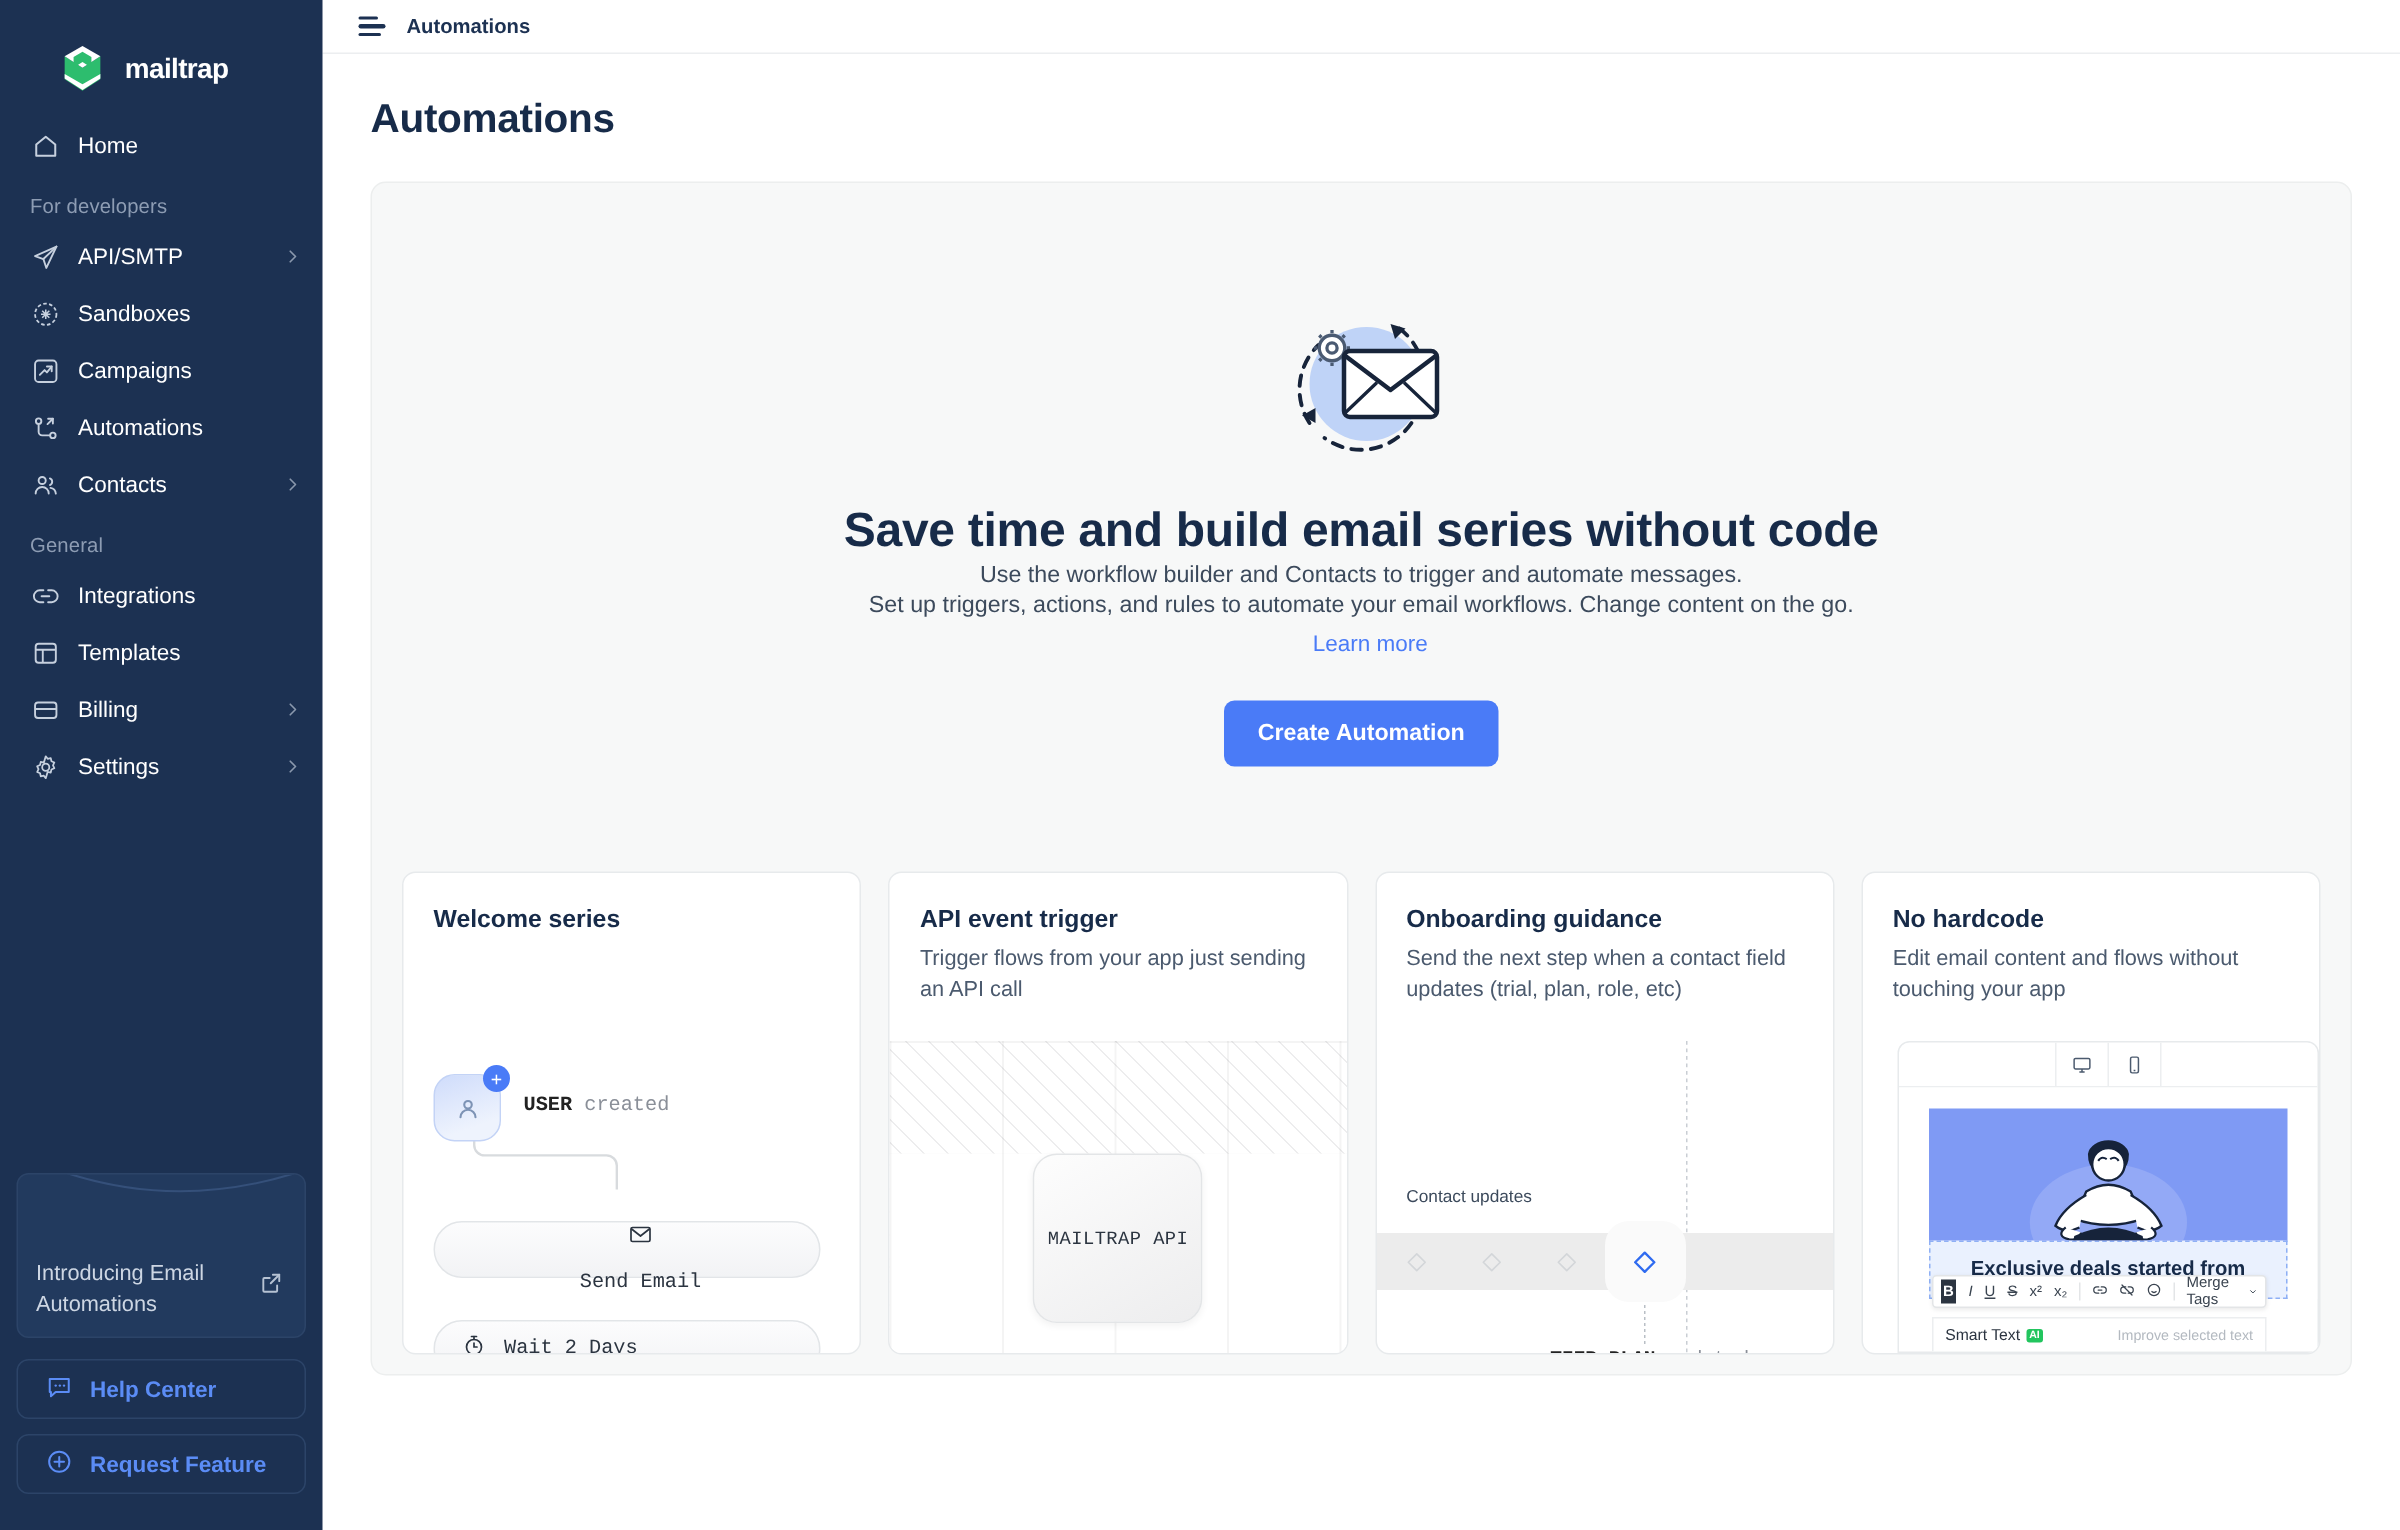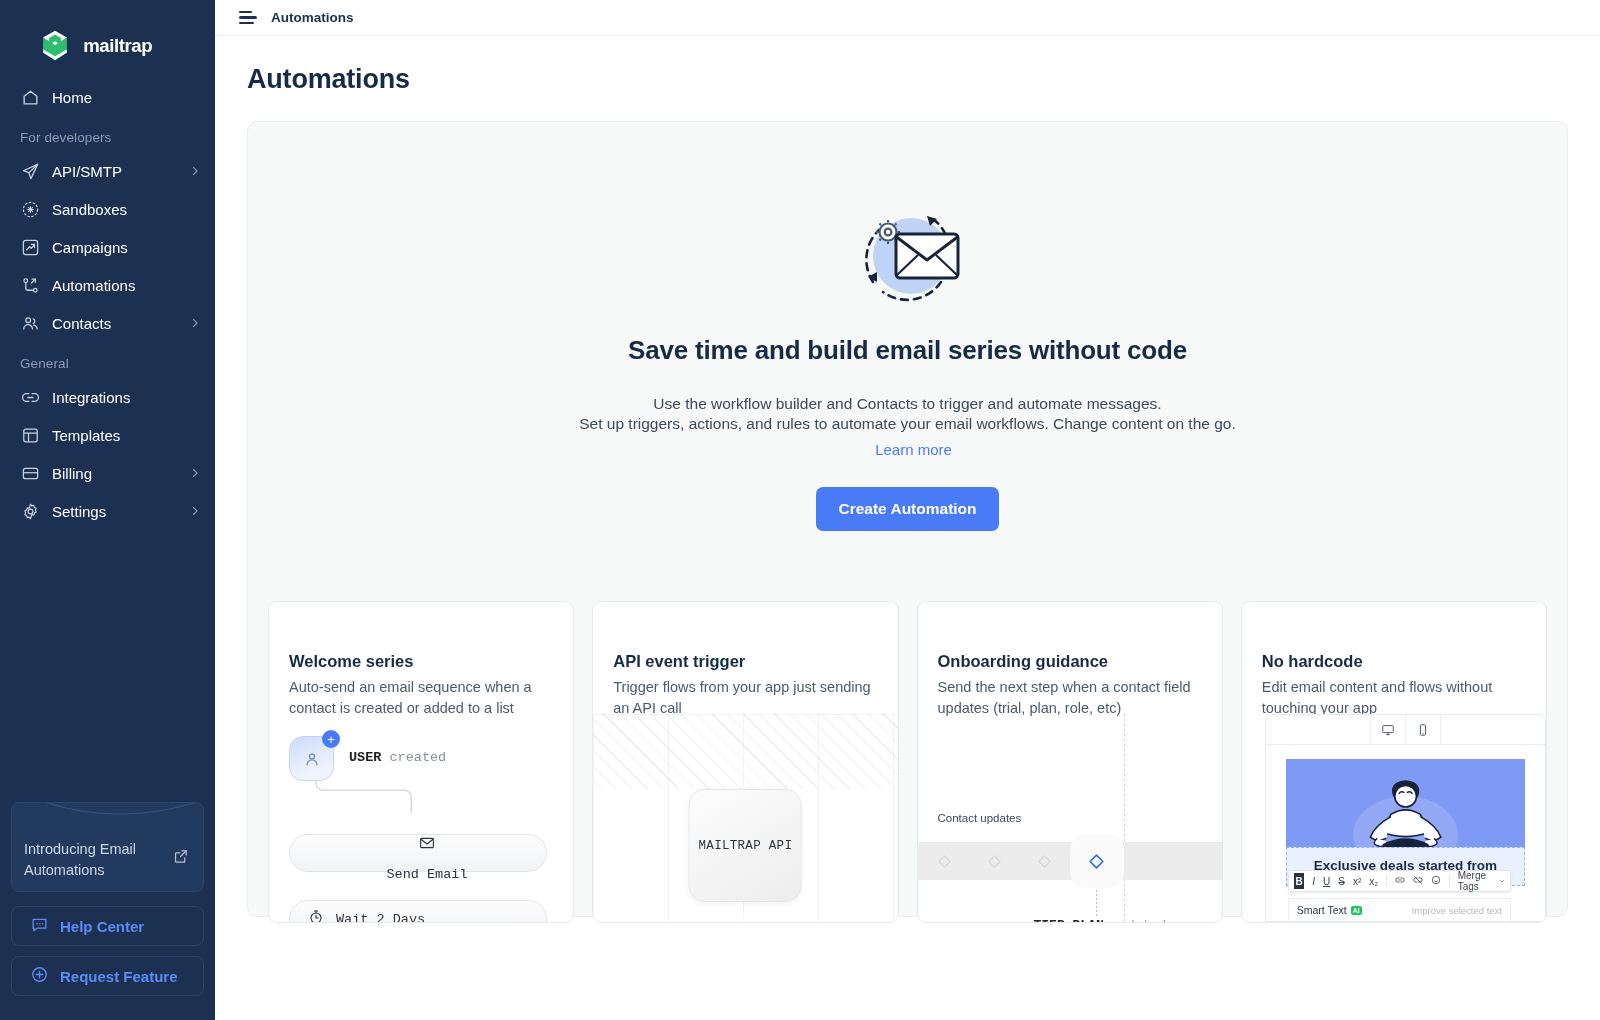--- a/index.html
+++ b/index.html
@@ -46,21 +46,21 @@
   .nav-item .lbl { flex: 1 1 auto; white-space: nowrap; }
   .nav-item .chev { opacity: .65; display: flex; align-items: center; }
   .nav-item.home { font-weight: 400; }
 
   
   .side-bottom { padding: 0 11px 14px 11px; }
   .promo {
     position: relative; overflow: hidden;
     border: 1px solid #2c4468; border-radius: 8px;
     background: #223a5e;
-    height: 90px; padding: 12px 12px 10px 12px;
+    height: 110px; padding: 12px 12px 10px 12px;
     display: flex; align-items: flex-end;
     margin-bottom: 14px; cursor: pointer;
   }
   .promo .arcs { position: absolute; inset: 0; pointer-events: none; }
   .promo .ptext {
     color: #cdd6e3; font-size: 14.5px; line-height: 1.45;
     font-weight: 400; z-index: 2; width: 150px;
   }
   .promo .ext { position: absolute; right: 14px; bottom: 22px; z-index: 2; }
 
@@ -96,22 +96,22 @@
     border: 1px solid #eceeee;
     border-radius: 10px;
     height: 796px;
     padding: 0 20px;
   }
 
   
   .hero { text-align: center; padding-top: 82px; }
   .hero-illus { display: flex; justify-content: center; margin-bottom: 26px; }
   .hero h2 {
-    font-size: 26px; font-weight: 700; color: #172b49;
-    letter-spacing: -.2px; margin-bottom: 28px;
+    font-size: 32px; font-weight: 700; color: #172b49;
+    letter-spacing: -.2px; margin-bottom: 2px;
   }
   .hero p { font-size: 15.5px; color: #3c4a5c; line-height: 1.3; }
   .hero .learn {
     display: inline-block; margin-top: 7px;
     color: #4a7bf7; font-size: 15px; text-decoration: none; cursor: pointer; margin-left: 12px;
   }
   .cta {
     margin-top: 28px;
     background: #4a7bf7; color: #fff;
     border: none; border-radius: 7px;
@@ -123,21 +123,21 @@
   
   .cards {
     display: grid; grid-template-columns: repeat(4, 1fr);
     gap: 18px; margin-top: 70px;
   }
   .card {
     background: #fff; border: 1px solid #e7eaec; border-radius: 9px;
     height: 322px; overflow: hidden; position: relative;
     padding: 22px 20px 0 20px;
   }
-  .card h3 { font-size: 16.5px; font-weight: 700; color: #172b49; margin-bottom: 6px; margin-top: 28px; }
+  .card h3 { font-size: 16.5px; font-weight: 700; color: #172b49; margin-bottom: 6px; }
   .card .desc { font-size: 14.5px; color: #4b5a6e; line-height: 1.42; }
   .card .art { position: absolute; left: 0; right: 0; top: 112px; bottom: 0; }
 
   .mono { font-family: "Liberation Mono", "DejaVu Sans Mono", monospace; }
 
   
   .trigger-node {
     position: absolute; left: 20px; top: 22px;
     width: 45px; height: 45px; border-radius: 14px;
     background: linear-gradient(160deg,#cfdcfb 0%,#eef3fd 75%);
@@ -490,21 +490,20 @@
           <a class="learn">Learn more</a>
           <div>
             <button class="cta">Create Automation</button>
           </div>
         </div>
 
         <div class="cards">
 
           <article class="card">
             <h3>Welcome series</h3>
-            <div class="desc">Auto-send an email sequence when a contact is created or added to a list</div>
             <div class="art">
               <svg width="100%" height="100%" viewBox="0 0 298 210" style="position:absolute;inset:0">
                 <path d="M43 62 v8 a7 7 0 0 0 7 7 h82 a7 7 0 0 1 7 7 v16" fill="none" stroke="#d8dbde" stroke-width="1.6"></path>
                 <path d="M139 146 v18" fill="none" stroke="#d8dbde" stroke-width="1.6" stroke-dasharray="3 3"></path>
                 <path d="M139 212 v18" fill="none" stroke="#d8dbde" stroke-width="1.6" stroke-dasharray="3 3"></path>
               </svg>
 
               <div class="trigger-node">
                 <svg width="20" height="20" viewBox="0 0 24 24" fill="none" stroke="#7d93b5" stroke-width="1.7" stroke-linecap="round">
                   <circle cx="12" cy="9" r="3"></circle>

